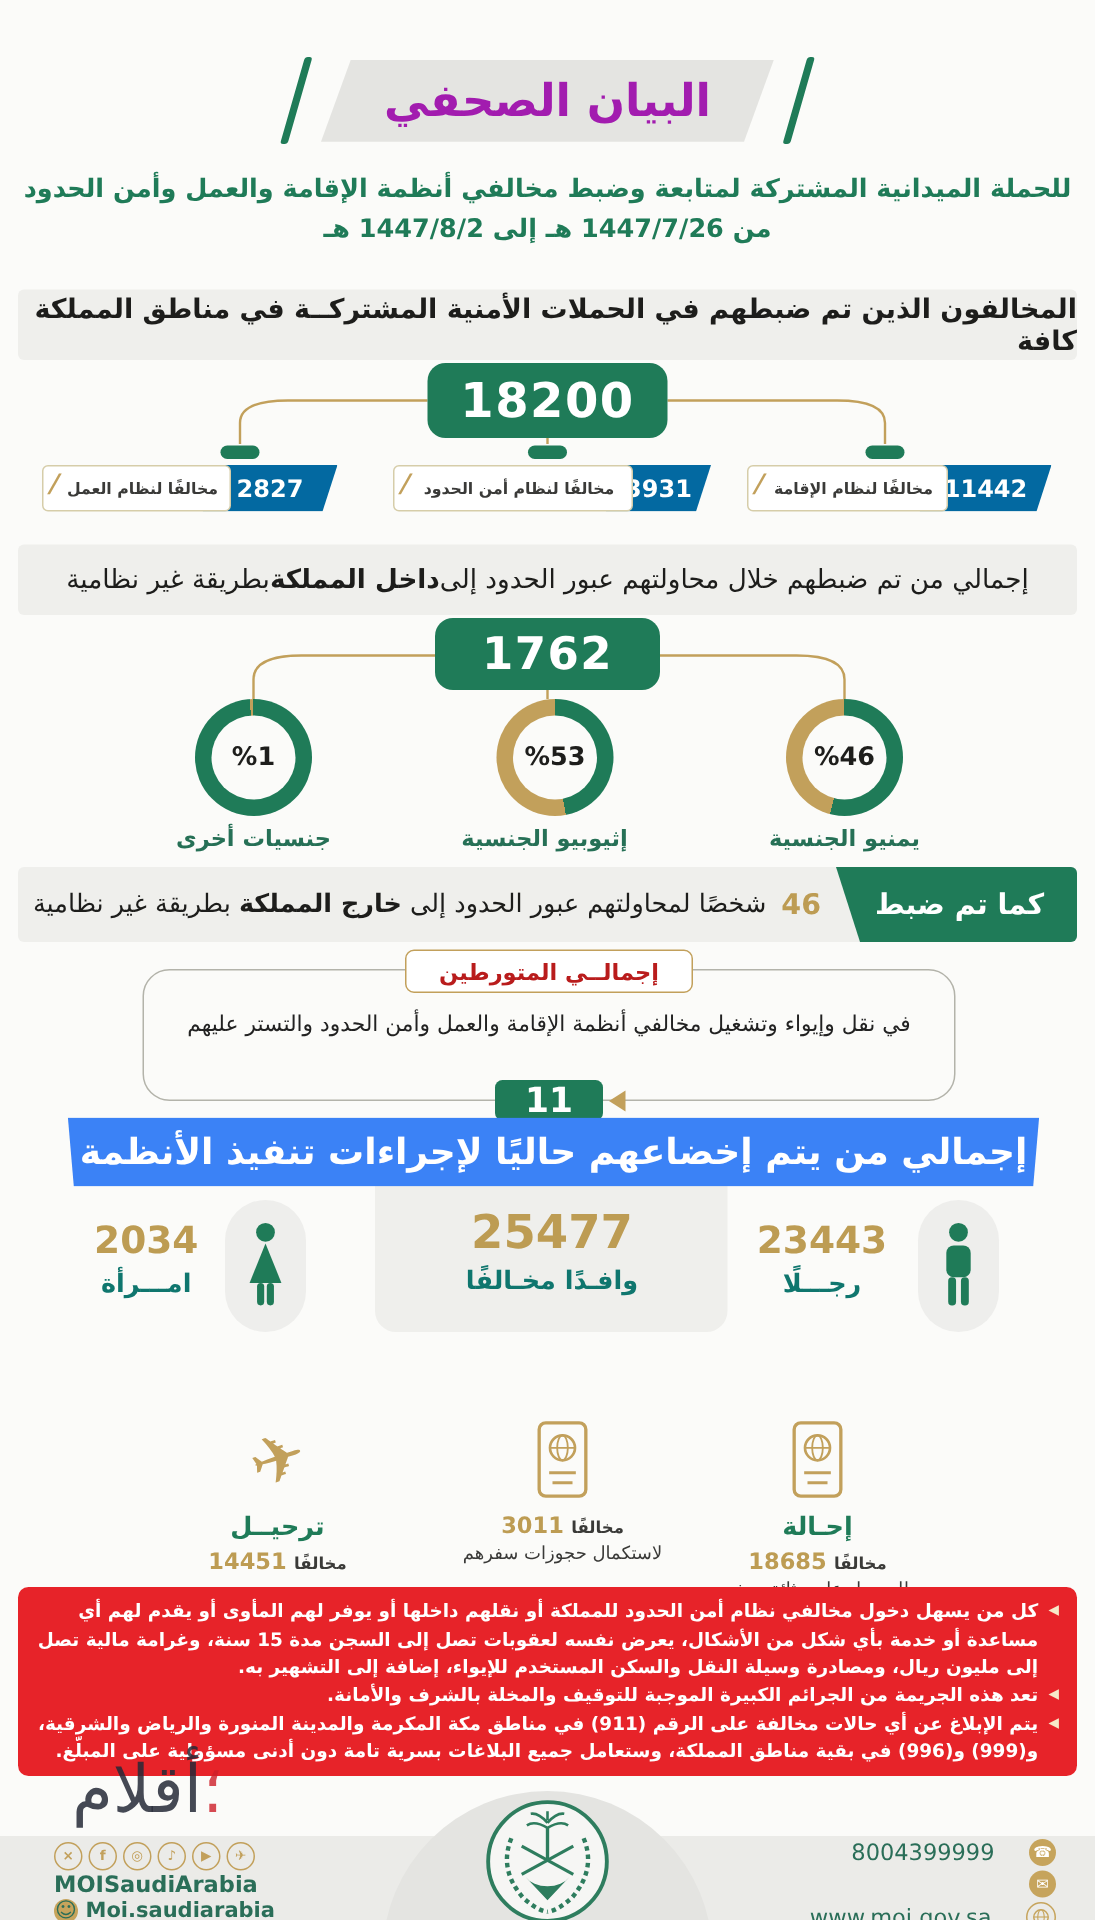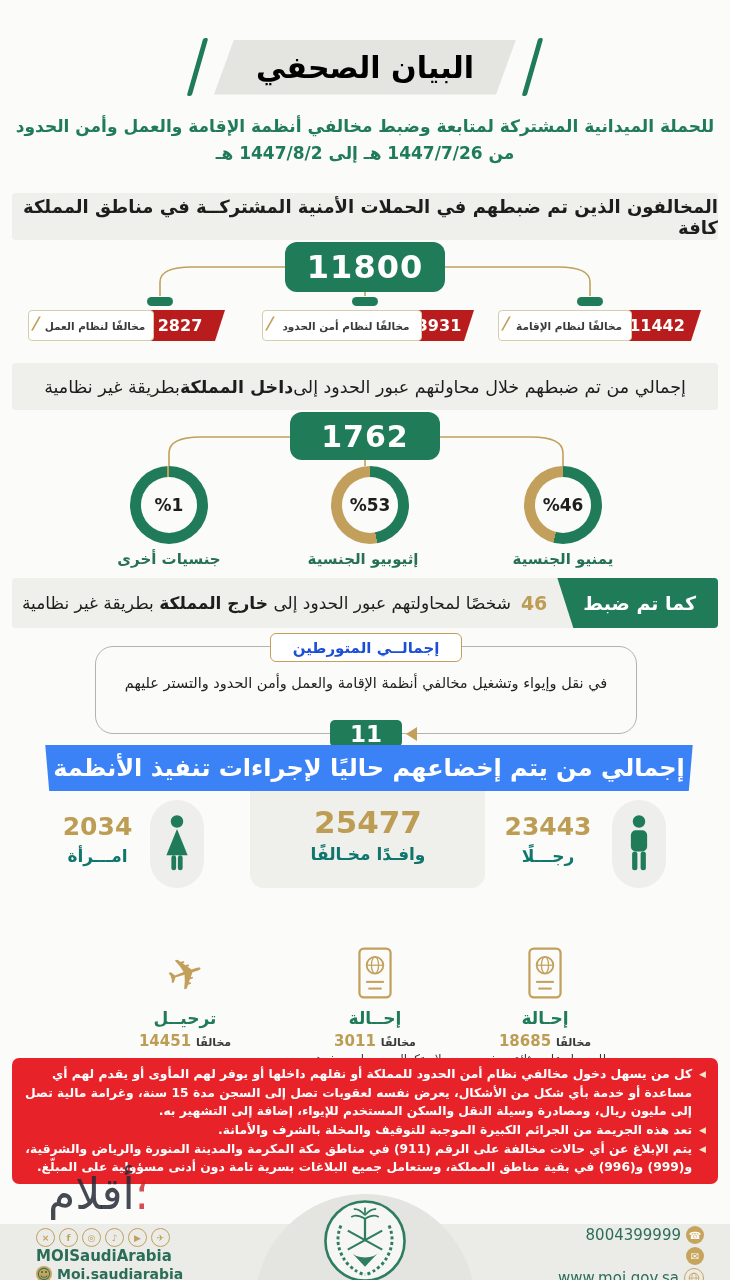--- a/index.html
+++ b/index.html
@@ -6,53 +6,53 @@
   .page{
     position:relative;width:730px;height:1280px;overflow:hidden;
     background:#fbfbf9;direction:rtl;
     font-family:"DejaVu Sans",sans-serif;color:#1d1d1b;
   }
   .abs{position:absolute;}
   
   .title-row{position:absolute;top:38px;left:0;width:730px;display:flex;align-items:center;justify-content:center;gap:14px;}
   .title-slash{width:5px;height:58px;background:#1f7b58;transform:skewX(-16deg);border-radius:2px;}
   .title-plate{background:#e4e4e1;padding:10px 42px;clip-path:polygon(20px 0,100% 0,calc(100% - 20px) 100%,0 100%);}
-  .title-plate h1{margin:0;font-size:30px;font-weight:bold;color:#000000;}
+  .title-plate h1{margin:0;font-size:30px;font-weight:bold;color:#a21caf;}
   .subtitle{position:absolute;top:113px;left:0;width:730px;text-align:center;color:#1f7b58;font-weight:bold;font-size:17px;line-height:27px;}
   
   .strip{position:absolute;left:12px;right:12px;height:47px;background:#efefec;border-radius:4px;
          display:flex;align-items:center;justify-content:center;font-size:18px;color:#1d1d1b;}
   .strip .b{font-weight:bold;}
   
   .total-box{position:absolute;background:#1f7b58;color:#fff;font-weight:bold;
              display:flex;align-items:center;justify-content:center;border-radius:12px;z-index:2;letter-spacing:1px;}
   .conn{position:absolute;left:0;z-index:1;}
   
-  .pnum{position:absolute;top:310px;height:31px;background:#b91c1c;color:#fff;font-weight:bold;font-size:16px;
+  .pnum{position:absolute;top:310px;height:31px;background:#0369a1;color:#fff;font-weight:bold;font-size:16px;
         display:flex;align-items:center;justify-content:center;clip-path:polygon(10px 0,100% 0,calc(100% - 10px) 100%,0 100%);}
   .plabel{position:absolute;top:310px;height:29px;background:#fff;border:1px solid #d6cda9;border-radius:4px;
         display:flex;align-items:center;justify-content:center;font-size:10.5px;font-weight:bold;color:#3a3a38;padding:0 6px 0 14px;}
   .plabel .gslash{position:absolute;left:4px;top:2px;color:#c2a05b;font-size:17px;font-weight:bold;transform:skewX(-14deg);}
   
   .donut{position:absolute;top:466px;width:78px;height:78px;}
   .donut .ring{position:absolute;inset:0;border-radius:50%;transform:scaleX(-1);}
   .donut .ring::after{content:"";position:absolute;inset:11px;border-radius:50%;background:#fbfbf9;}
   .donut .pct{position:absolute;inset:0;display:flex;align-items:center;justify-content:center;
               font-weight:bold;font-size:17px;color:#1e1e1c;direction:ltr;}
   .donut-label{position:absolute;top:550px;width:150px;text-align:center;color:#26705б;color:#267056;font-weight:bold;font-size:15px;}
   
   .strip3{justify-content:flex-start;gap:10px;padding:0;font-size:17px;overflow:hidden;}
   .badge{height:100%;background:#1f7b58;color:#fff;font-weight:bold;font-size:19px;
          display:flex;align-items:center;padding:0 22px 0 26px;clip-path:polygon(0 0,100% 0,100% 100%,16px 100%);}
   .gold-num{color:#bd9c53;font-weight:bold;font-size:19px;}
   
   .involved{position:absolute;left:95px;width:540px;top:646px;height:86px;border:1.5px solid #b3b3aa;border-radius:18px;}
   .involved .tab{position:absolute;top:-14px;left:50%;transform:translateX(-50%);min-width:170px;height:27px;background:#fff;
       border:1.5px solid #c2a05b;border-radius:6px;display:flex;align-items:center;justify-content:center;
-      color:#1d4ed8;font-weight:bold;font-size:15px;padding:0 10px;}
+      color:#b91c1c;font-weight:bold;font-size:15px;padding:0 10px;}
   .involved .body{position:absolute;top:28px;left:0;right:0;text-align:center;font-size:14.5px;color:#222;}
   .involved .count{position:absolute;bottom:-14px;left:50%;transform:translateX(-50%);width:72px;height:27px;background:#1f7b58;
       color:#fff;font-weight:bold;font-size:23px;border-radius:5px;display:flex;align-items:center;justify-content:center;}
   .involved .arrow{position:absolute;bottom:-8px;left:calc(50% + 40px);width:0;height:0;
       border-top:7px solid transparent;border-bottom:7px solid transparent;border-right:11px solid #c2a05b;}
   
   .banner{position:absolute;top:745px;left:40px;right:32px;height:46px;background:#3b82f6;color:#fff;z-index:2;
       display:flex;align-items:center;justify-content:center;font-weight:bold;font-size:24px;
       clip-path:polygon(0.8% 0,99.2% 0,98.6% 100%,1.4% 100%);}
   .center-card{position:absolute;top:760px;left:250px;width:235px;height:128px;background:#efefec;border-radius:14px;z-index:1;}
@@ -79,21 +79,21 @@
   .footer-strip{position:absolute;top:1224px;left:0;width:730px;height:56px;background:#ebebe8;}
   .dome{position:absolute;top:1194px;left:255px;width:220px;height:190px;background:#e4e4e1;border-radius:110px 110px 0 0;}
   .social-row{position:absolute;top:1228px;left:36px;display:flex;gap:4px;direction:ltr;}
   .soc{width:17px;height:17px;border:1.2px solid #c2a05b;border-radius:50%;color:#c2a05b;font-size:9px;
        display:flex;align-items:center;justify-content:center;font-weight:bold;}
   .handle1{position:absolute;top:1247px;left:36px;color:#2a6e58;font-weight:bold;font-size:15px;direction:ltr;}
   .handle2{position:absolute;top:1266px;left:36px;display:flex;align-items:center;gap:5px;direction:ltr;}
   .snap{width:16px;height:16px;background:#c6a45c;border-radius:50%;color:#fff;font-size:10px;display:flex;align-items:center;justify-content:center;}
   .handle2 span{color:#2a6e58;font-weight:bold;font-size:14px;}
   .contacts{position:absolute;top:1226px;right:26px;display:flex;flex-direction:column;gap:3px;align-items:flex-start;}
-  .c-row{display:flex;align-items:center;gap:5px;direction:ltr;justify-content:flex-end;width:100%;}
+  .c-row{display:flex;align-items:center;gap:23px;direction:ltr;justify-content:flex-end;width:100%;}
   .c-row .txt{color:#2a6e58;font-size:15px;direction:ltr;}
   .c-ic{width:18px;height:18px;background:#c6a45c;border-radius:50%;color:#fff;font-size:10px;display:flex;align-items:center;justify-content:center;}
   .c-ic.outline{background:transparent;border:1.3px solid #c6a45c;color:#c6a45c;}
   .watermark{position:absolute;top:1168px;left:48px;font-size:44px;font-weight:normal;color:rgba(36,41,55,.85);z-index:5;}
   .watermark .reddot{color:rgba(205,30,40,.8);}
 </style>
 </head>
 <body>
 
 <div class="page">
@@ -113,21 +113,21 @@
   <div class="strip" style="top:193px;font-weight:bold;">المخالفون الذين تم ضبطهم في الحملات الأمنية المشتركــة في مناطق المملكة كافة</div>
 
   <svg class="conn" style="top:260px;" width="730" height="50" viewBox="0 0 730 50">
     <path d="M445,7 H558 Q590,7 590,22 V36" fill="none" stroke="#c2a05b" stroke-width="1.6"></path>
     <path d="M285,7 H192 Q160,7 160,22 V36" fill="none" stroke="#c2a05b" stroke-width="1.6"></path>
     <path d="M365,30 V36" fill="none" stroke="#c2a05b" stroke-width="1.6"></path>
     <rect x="577" y="37" width="26" height="9" rx="4.5" fill="#1f7b58"></rect>
     <rect x="352" y="37" width="26" height="9" rx="4.5" fill="#1f7b58"></rect>
     <rect x="147" y="37" width="26" height="9" rx="4.5" fill="#1f7b58"></rect>
   </svg>
-  <div class="total-box" style="top:242px;left:285px;width:160px;height:50px;font-size:32px;">11800</div>
+  <div class="total-box" style="top:242px;left:285px;width:160px;height:50px;font-size:32px;">18200</div>
 
   <div class="pnum" style="left:613px;width:88px;">11442</div>
   <div class="plabel" style="left:498px;width:112px;">
     <span class="gslash">/</span>
     <span>مخالفًا لنظام الإقامة</span>
   </div>
 
   <div class="pnum" style="left:404px;width:70px;">3931</div>
   <div class="plabel" style="left:262px;width:138px;">
     <span class="gslash">/</span>
@@ -236,21 +236,20 @@
     <div class="icon">
       <svg width="40" height="54" viewBox="0 0 36 48">
         <rect x="4" y="2" width="28" height="44" rx="4" fill="none" stroke="#c2a05b" stroke-width="2"></rect>
         <circle cx="18" cy="17" r="7.5" fill="none" stroke="#c2a05b" stroke-width="1.6"></circle>
         <ellipse cx="18" cy="17" rx="3.2" ry="7.5" fill="none" stroke="#c2a05b" stroke-width="1.1"></ellipse>
         <line x1="10.5" y1="17" x2="25.5" y2="17" stroke="#c2a05b" stroke-width="1.1"></line>
         <line x1="10" y1="32" x2="26" y2="32" stroke="#c2a05b" stroke-width="1.8"></line>
         <line x1="12" y1="38" x2="24" y2="38" stroke="#c2a05b" stroke-width="1.8"></line>
       </svg>
     </div>
-    <div class="name">إحــالة</div>
     <div class="numline">
       <span class="unit">مخالفًا</span>
       <span class="val">3011</span>
     </div>
     <div class="desc">لاستكمال حجوزات سفرهم</div>
   </div>
 
   <div class="enf-col" style="left:90px;">
     <div class="icon">
         <span class="plane">✈</span>

